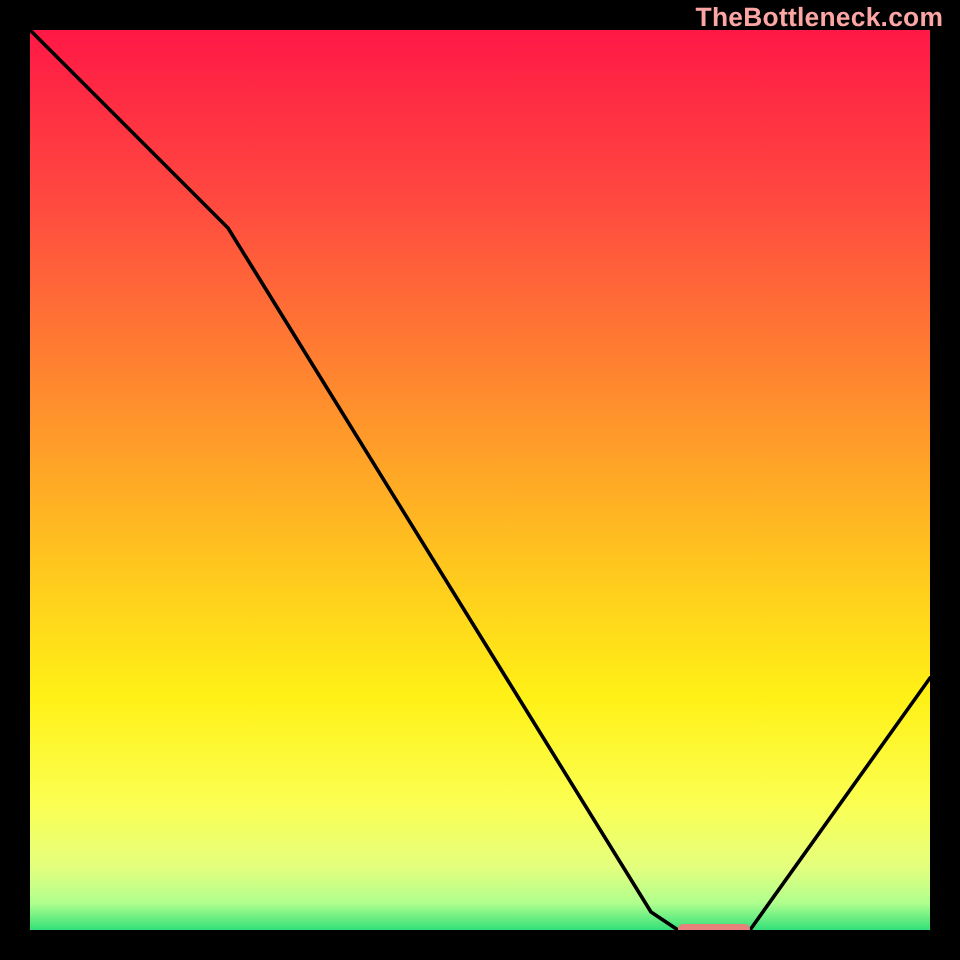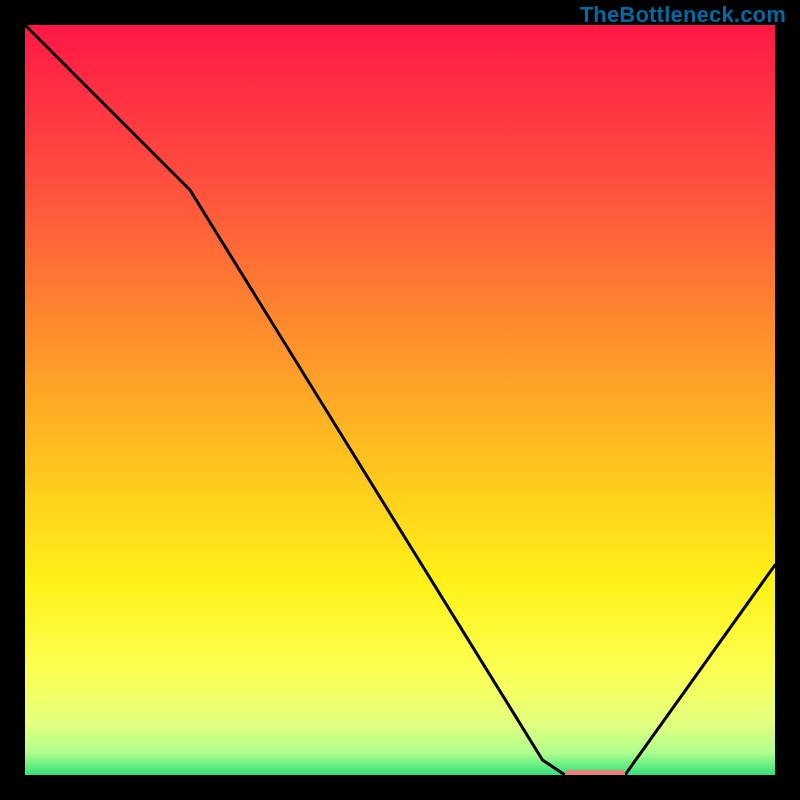--- a/index.html
+++ b/index.html
@@ -14,21 +14,21 @@
   .frame {
     position: relative;
     width: 800px;
     height: 800px;
     background: #000;
   }
   .watermark {
     position: absolute;
     top: 2px;
     right: 14px;
-    color: #0369a1;
+    color: #fca5a5;
     font-size: 22px;
     font-weight: bold;
     letter-spacing: 0.2px;
     user-select: none;
   }
   .plot {
     position: absolute;
     left: 25px;
     top: 25px;
     width: 750px;

